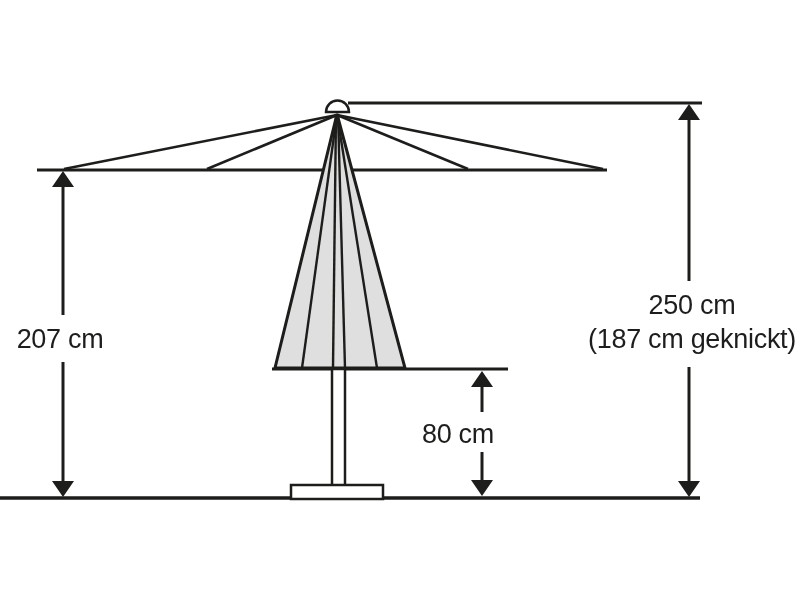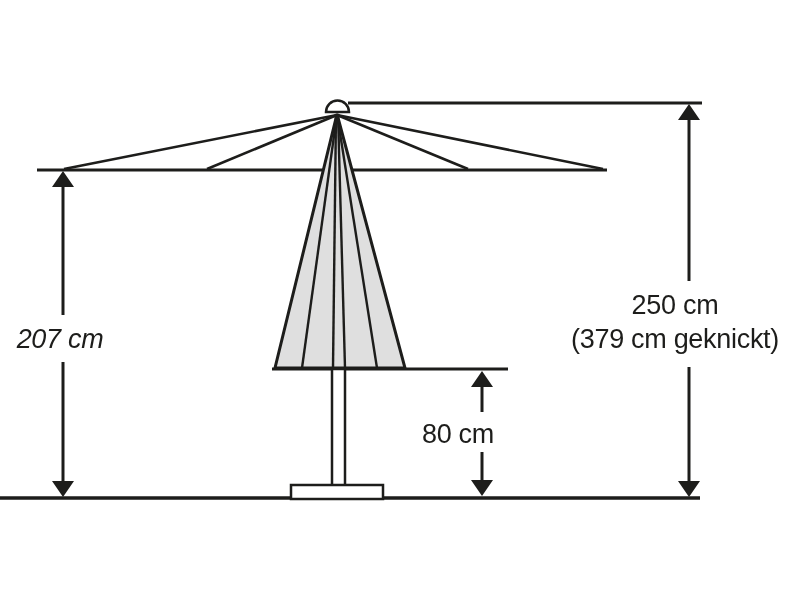--- a/index.html
+++ b/index.html
@@ -70,22 +70,22 @@
 
       <g>
         <polygon points="482,371 471,387 493,387" fill="#1d1d1b" stroke="none"></polygon>
         <line x1="482" y1="385" x2="482" y2="412" stroke-width="3"></line>
         <line x1="482" y1="452" x2="482" y2="481" stroke-width="3"></line>
         <polygon points="482,496 471,480 493,480" fill="#1d1d1b" stroke="none"></polygon>
       </g>
     </g>
   </svg>
 
-  <div class="dim-label" style="left:60px;top:322px;font-style:italic;">207 cm</div>
+  <div class="dim-label" style="left:60px;top:322px;">207 cm</div>
 
-  <div class="dim-label" style="left:675px;top:288px;">
+  <div class="dim-label" style="left:692px;top:288px;">
     <div>250 cm</div>
-    <div>(379 cm geknickt)</div>
+    <div>(187 cm geknickt)</div>
   </div>
 
   <div class="dim-label" style="left:458px;top:417px;">80 cm</div>
 
 </div>
 
 </body></html>

